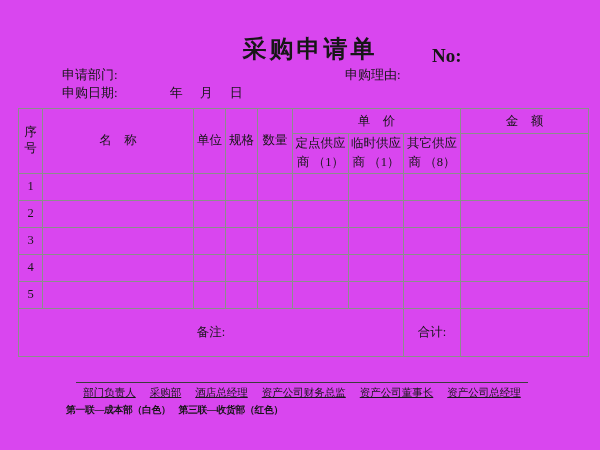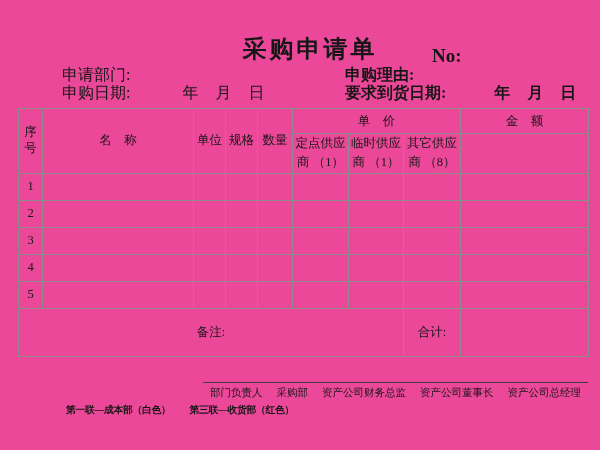--- a/index.html
+++ b/index.html
@@ -1,33 +1,33 @@
 <!DOCTYPE html>
 <html><head>
 <meta charset="utf-8">
 <style>
   * { margin:0; padding:0; box-sizing:border-box; }
   html,body { background:#ffffff; }
   .page {
-    position:relative; width:600px; height:450px; background:#ec4899;
+    position:relative; width:600px; height:450px; background:#d946ef;
     font-family:"Liberation Serif","DejaVu Serif",serif; color:#161616; overflow:hidden;
   }
   
   .title {
     position:absolute; top:33px; left:225px; width:170px; text-align:center;
     font-family:"Liberation Sans","DejaVu Sans",sans-serif;
     font-weight:bold; font-size:24px; letter-spacing:3px; white-space:nowrap;
   }
   .no-label {
     position:absolute; top:45px; left:432px; font-weight:bold; font-size:19px;
   }
   
-  .hdr-block { position:absolute; top:66px; font-size:16px; line-height:17.5px; white-space:nowrap; }
+  .hdr-block { position:absolute; top:66px; font-size:13px; line-height:17.5px; white-space:nowrap; }
   .hdr-left  { left:62px; }
-  .hdr-right { left:345px;font-weight:bold; }
+  .hdr-right { left:345px; }
   .ymd { display:inline-block; }
   .ymd-first-l { margin-left:52px; }
   .ymd-first-r { margin-left:48px; }
   .ymd-next { margin-left:17px; }
   
   table.form {
     position:absolute; left:18px; top:108px; width:570px;
     border-collapse:collapse; table-layout:fixed;
   }
   table.form th, table.form td {
@@ -38,28 +38,28 @@
   tr.h2 { height:37px; }
   tr.item { height:27px; }
   tr.foot { height:48px;padding-left:24px; }
   th.wrap { white-space:pre-line; line-height:1.25; }
   th.sub  { font-size:10px; line-height:1.55; white-space:pre-line;margin-left:20px; }
   td.seq  { font-size:13px; }
   td.remark { text-align:left; vertical-align:top; padding:5px 0 0 10px; font-size:12.5px; }
   
   .sig-row {
     position:absolute; top:382px; left:16px; right:12px;
-    display:flex; justify-content:flex-end; align-items:flex-start;
+    display:flex; justify-content:center; align-items:flex-start;text-decoration:underline;
   }
   .sig {
     font-size:10.5px; white-space:nowrap;
     border-top:1px solid #3c3c3c; padding:3px 7px 0 7px;
   }
   .copy-row {
-    position:absolute; top:404px; left:66px; display:flex; gap:19px;
+    position:absolute; top:404px; left:66px; display:flex; gap:8px;
     font-size:9.8px; font-weight:bold; letter-spacing:-0.3px; white-space:nowrap;
   }
 </style>
 </head>
 <body>
 
 <div class="page">
 
   <div class="title">采购申请单</div>
   <div class="no-label">No:</div>
@@ -69,23 +69,20 @@
       <span>申请部门:</span>
     </div>
     <div>
       <span>申购日期:</span><span class="ymd ymd-first-l">年</span><span class="ymd ymd-next">月</span><span class="ymd ymd-next">日</span>
     </div>
   </div>
 
   <div class="hdr-block hdr-right">
     <div>
       <span>申购理由:</span>
-    </div>
-    <div>
-      <span>要求到货日期:</span><span class="ymd ymd-first-r">年</span><span class="ymd ymd-next">月</span><span class="ymd ymd-next">日</span>
     </div>
   </div>
 
   <table class="form">
     <colgroup>
       <col style="width:24px">
         <col style="width:151px">
         <col style="width:32px">
       <col style="width:32px">
         <col style="width:35px">
@@ -175,20 +172,21 @@
       <td colspan="7" class="remark">备注:</td>
       <td>合计:</td>
       <td></td>
     </tr>
   </tbody>
     </table>
 
   <div class="sig-row">
     <span class="sig">部门负责人</span>
     <span class="sig">采购部</span>
+    <span class="sig">酒店总经理</span>
     <span class="sig">资产公司财务总监</span>
     <span class="sig">资产公司董事长</span>
     <span class="sig">资产公司总经理</span>
   </div>
 
   <div class="copy-row">
     <span>第一联—成本部（白色）</span>
     <span>第三联—收货部（红色）</span>
   </div>
 

